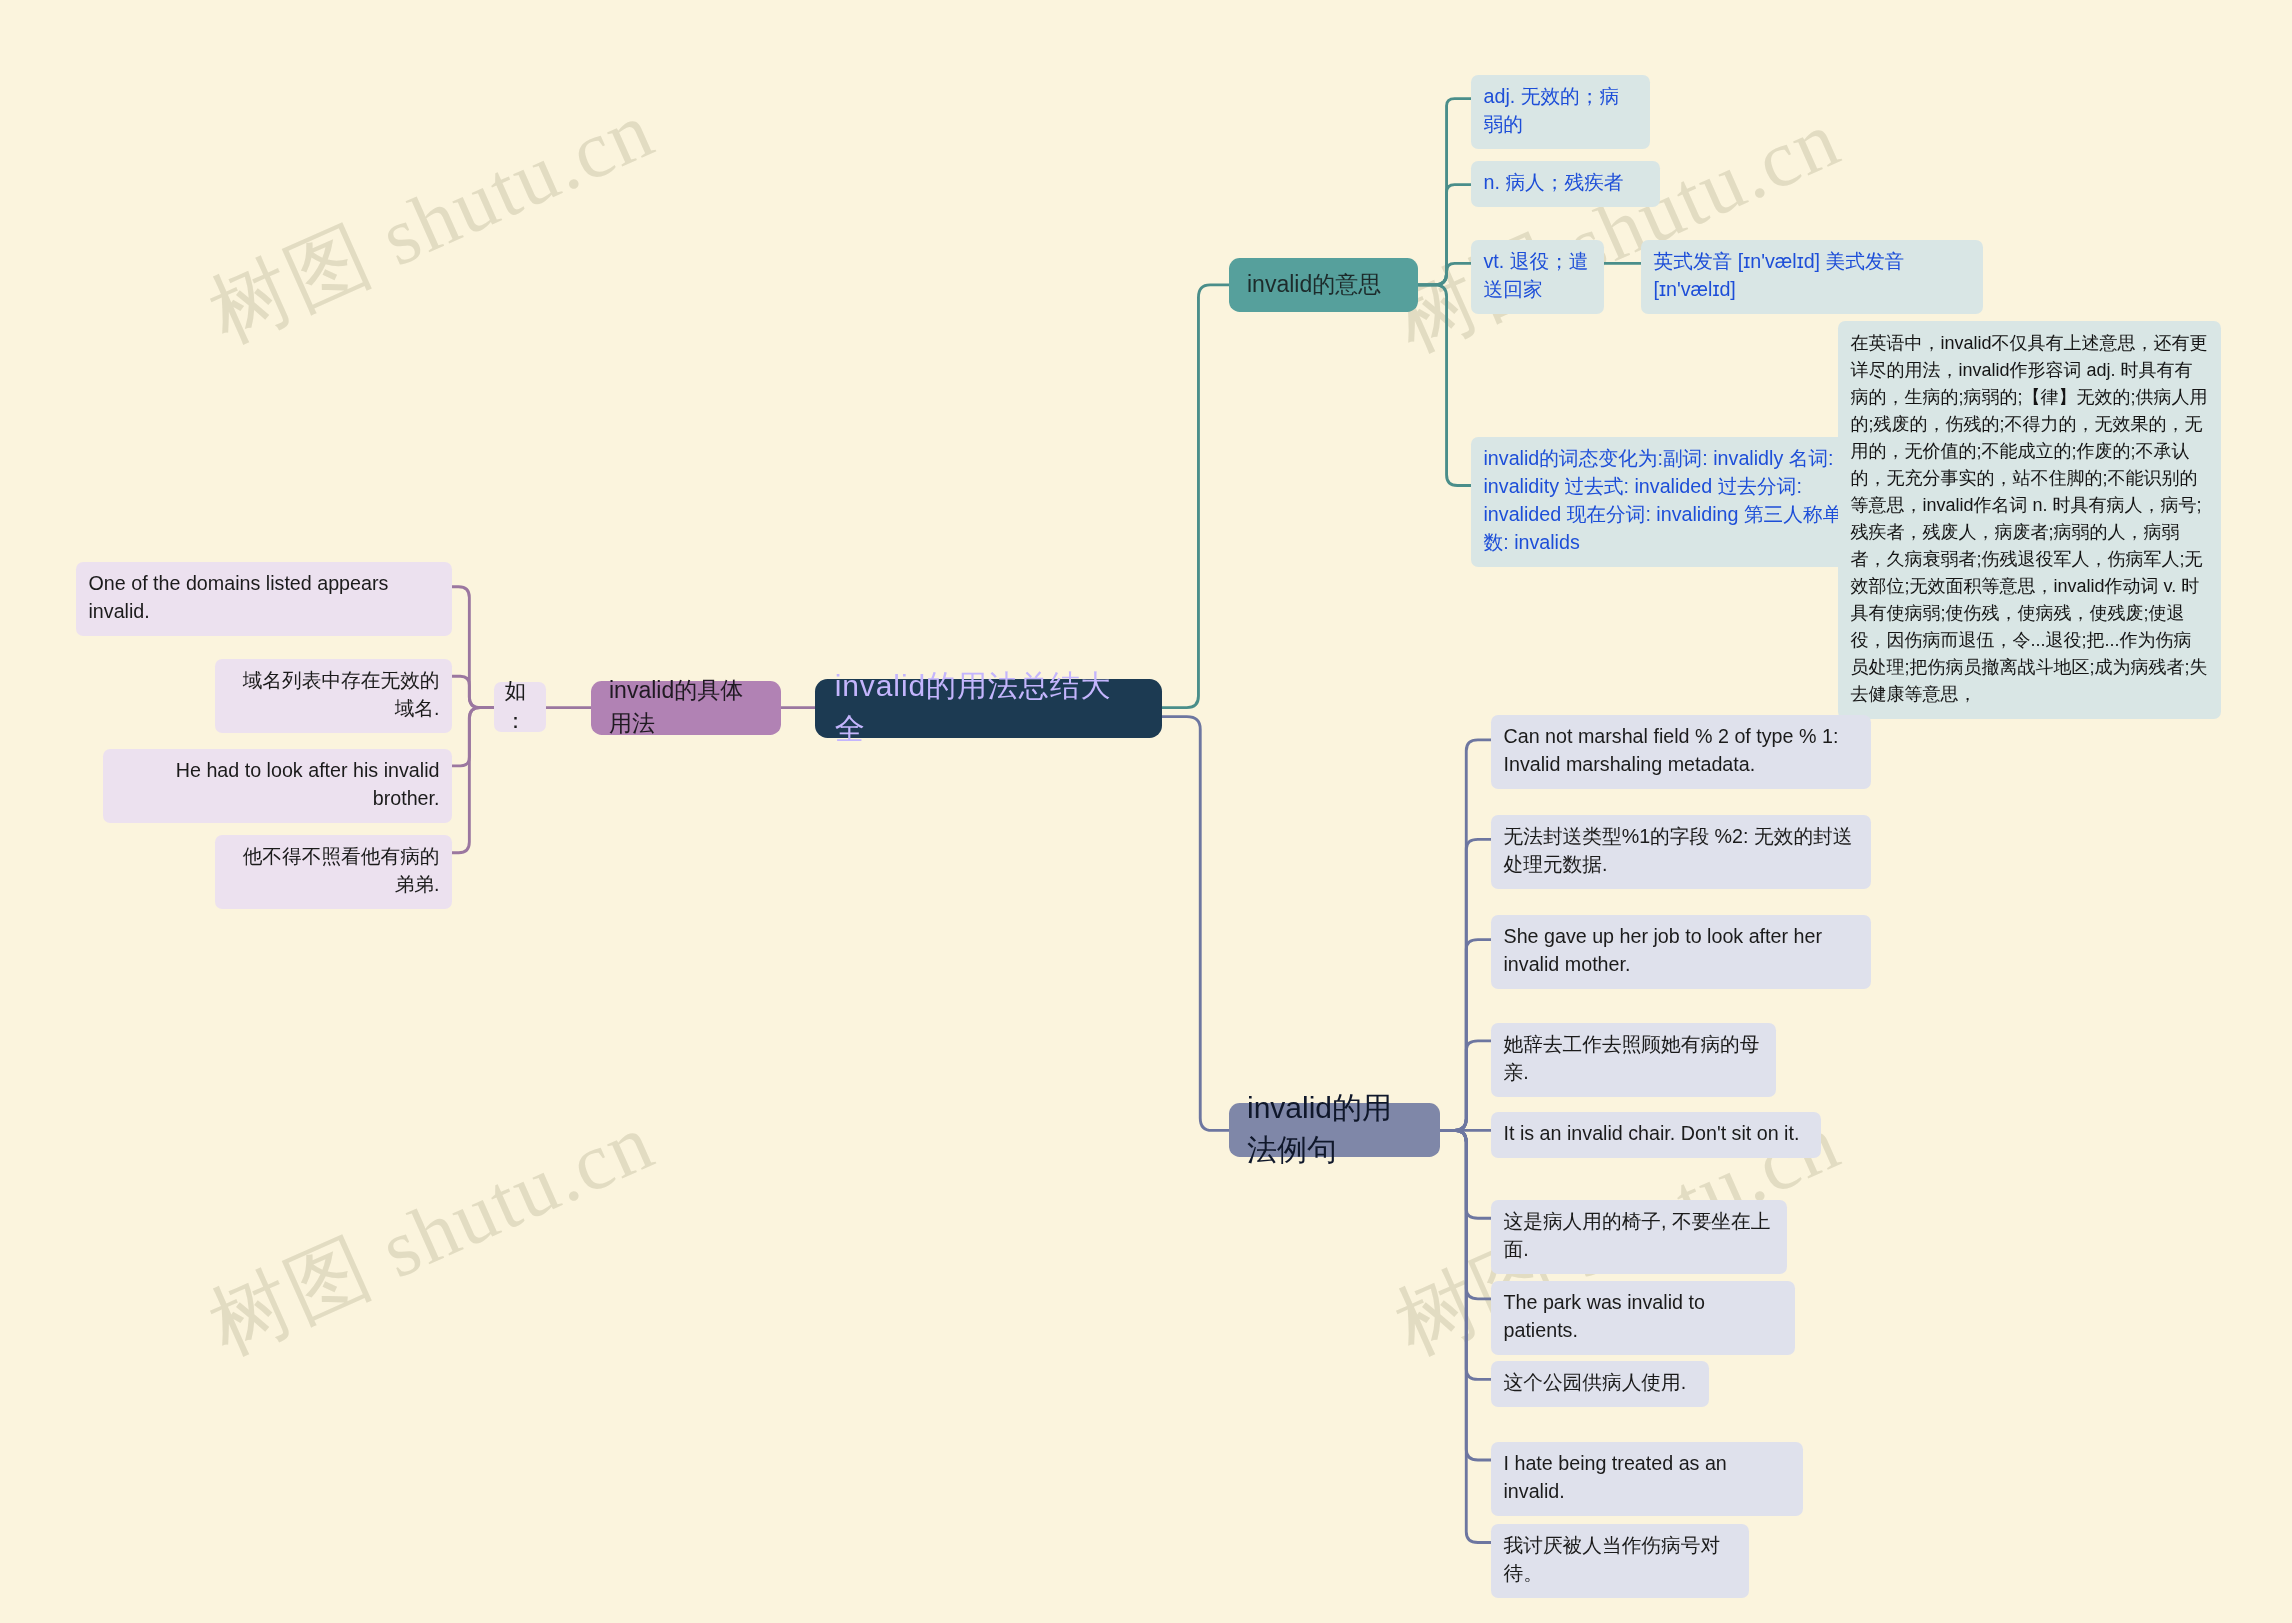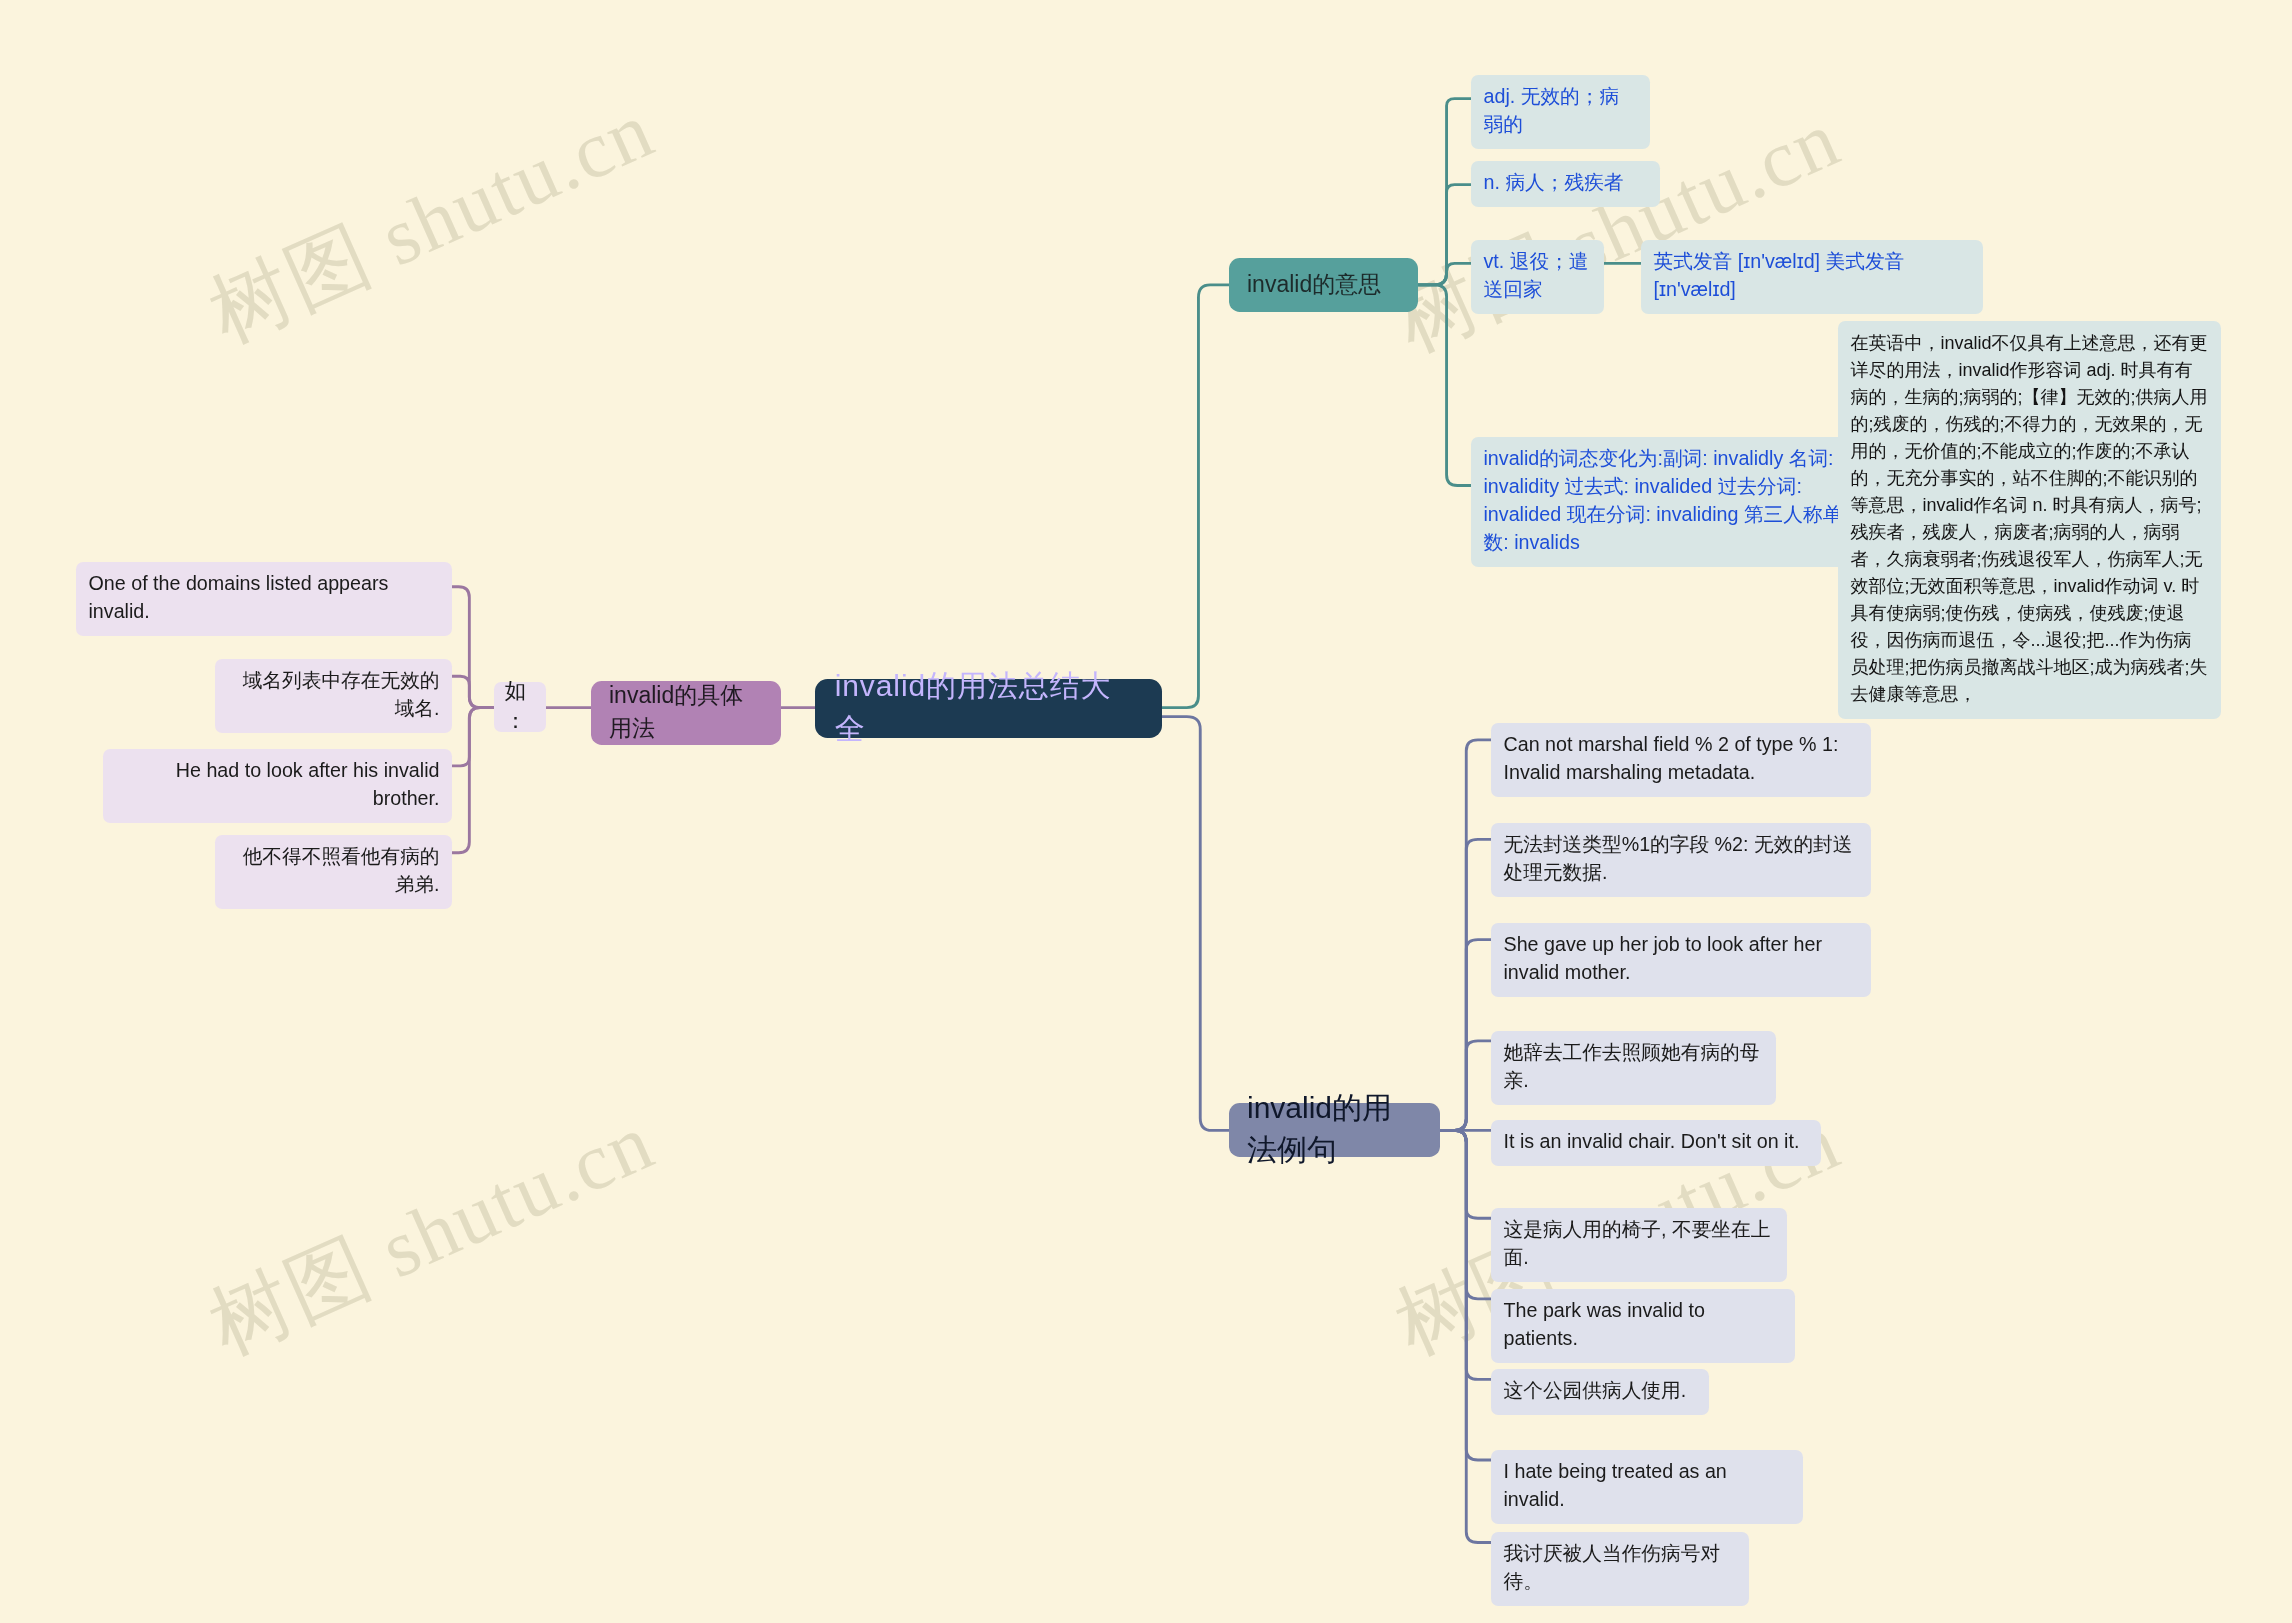--- a/index.html
+++ b/index.html
@@ -94,21 +94,20 @@
     font-size: 19.7px;
     padding: 8px 12.5px 9.9px 12.5px;
     border-radius: 7.2px;
   }
   .leaf-slate {
     background: #dfe1ec;
     color: #1b1b1b;
     font-size: 19.7px;
     padding: 8px 12.5px 9.9px 12.5px;
     border-radius: 7.2px;
-    margin-top: 8px;
   }
   .leaf-lav {
     background: #ece1ef;
     color: #1b1b1b;
     font-size: 19.7px;
     padding: 8px 12.5px 9.9px 12.5px;
     border-radius: 7.2px;
   }
   .leaf-lav.r { text-align: right; }
   .tiny-lav {
@@ -193,21 +192,21 @@
   <div class="node leaf-teal" style="left:1471px; top:161px; width:189px;">n. 病人；残疾者</div>
 
   <div class="node leaf-teal" style="left:1471px; top:240px; width:133px;">vt. 退役；遣送回家</div>
 
   <div class="node leaf-teal" style="left:1641px; top:240px; width:342px;">英式发音 [ɪn'vælɪd] 美式发音 [ɪn'vælɪd]</div>
 
   <div class="node leaf-teal" style="left:1471px; top:437px; width:385px;">invalid的词态变化为:副词: invalidly 名词: invalidity 过去式: invalided 过去分词: invalided 现在分词: invaliding 第三人称单数: invalids</div>
 
   <div class="node leaf-block" style="left:1838px; top:321px; width:383px;">在英语中，invalid不仅具有上述意思，还有更详尽的用法，invalid作形容词 adj. 时具有有病的，生病的;病弱的;【律】无效的;供病人用的;残废的，伤残的;不得力的，无效果的，无用的，无价值的;不能成立的;作废的;不承认的，无充分事实的，站不住脚的;不能识别的等意思，invalid作名词 n. 时具有病人，病号;残疾者，残废人，病废者;病弱的人，病弱者，久病衰弱者;伤残退役军人，伤病军人;无效部位;无效面积等意思，invalid作动词 v. 时具有使病弱;使伤残，使病残，使残废;使退役，因伤病而退伍，令...退役;把...作为伤病员处理;把伤病员撤离战斗地区;成为病残者;失去健康等意思，</div>
 
-  <div class="node main-purple" style="left:591px; top:681px; width:190px; height:64px;">invalid的具体用法</div>
+  <div class="node main-purple" style="left:591px; top:681px; width:190px; height:54px;">invalid的具体用法</div>
 
   <div class="node tiny-lav" style="left:494px; top:682px; width:52px; height:50px;">如：</div>
 
   <div class="node leaf-lav" style="left:76px; top:562px; width:376px;">One of the domains listed appears invalid.</div>
 
   <div class="node leaf-lav r" style="left:215px; top:659px; width:237px;">域名列表中存在无效的域名.</div>
 
   <div class="node leaf-lav r" style="left:103px; top:749px; width:349px;">He had to look after his invalid brother.</div>
 
   <div class="node leaf-lav r" style="left:215px; top:835px; width:237px;">他不得不照看他有病的弟弟.</div>

